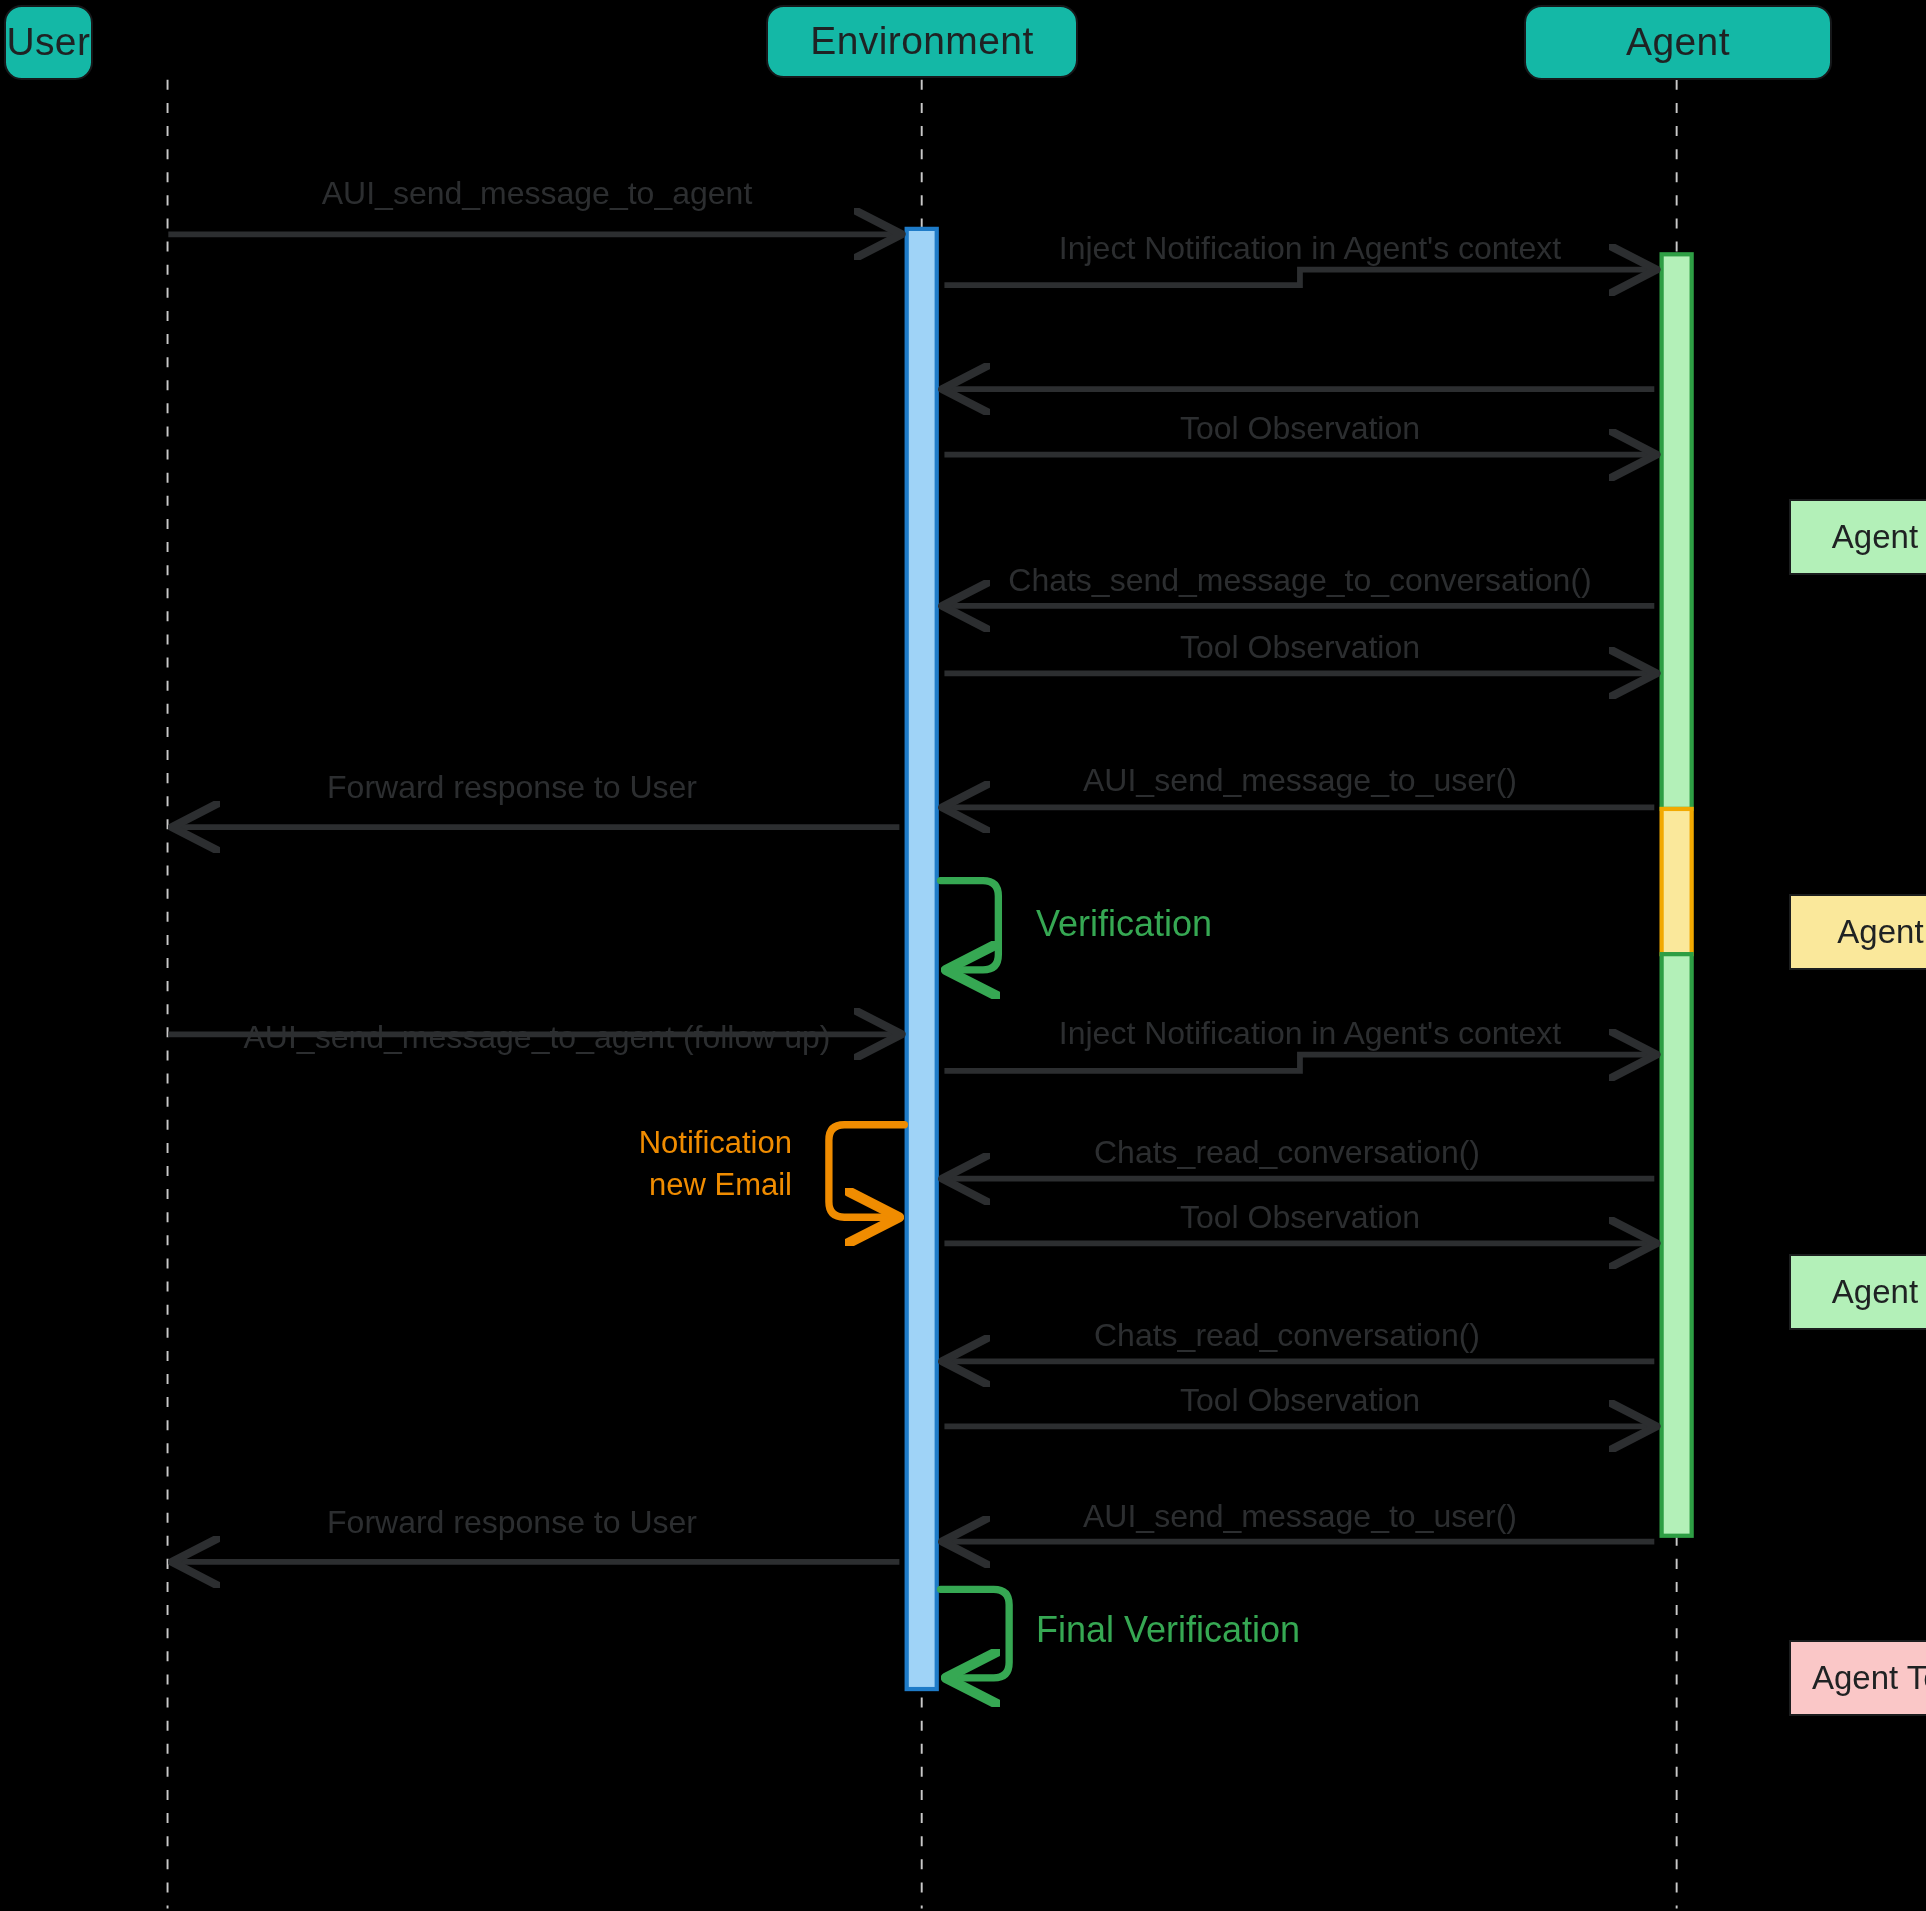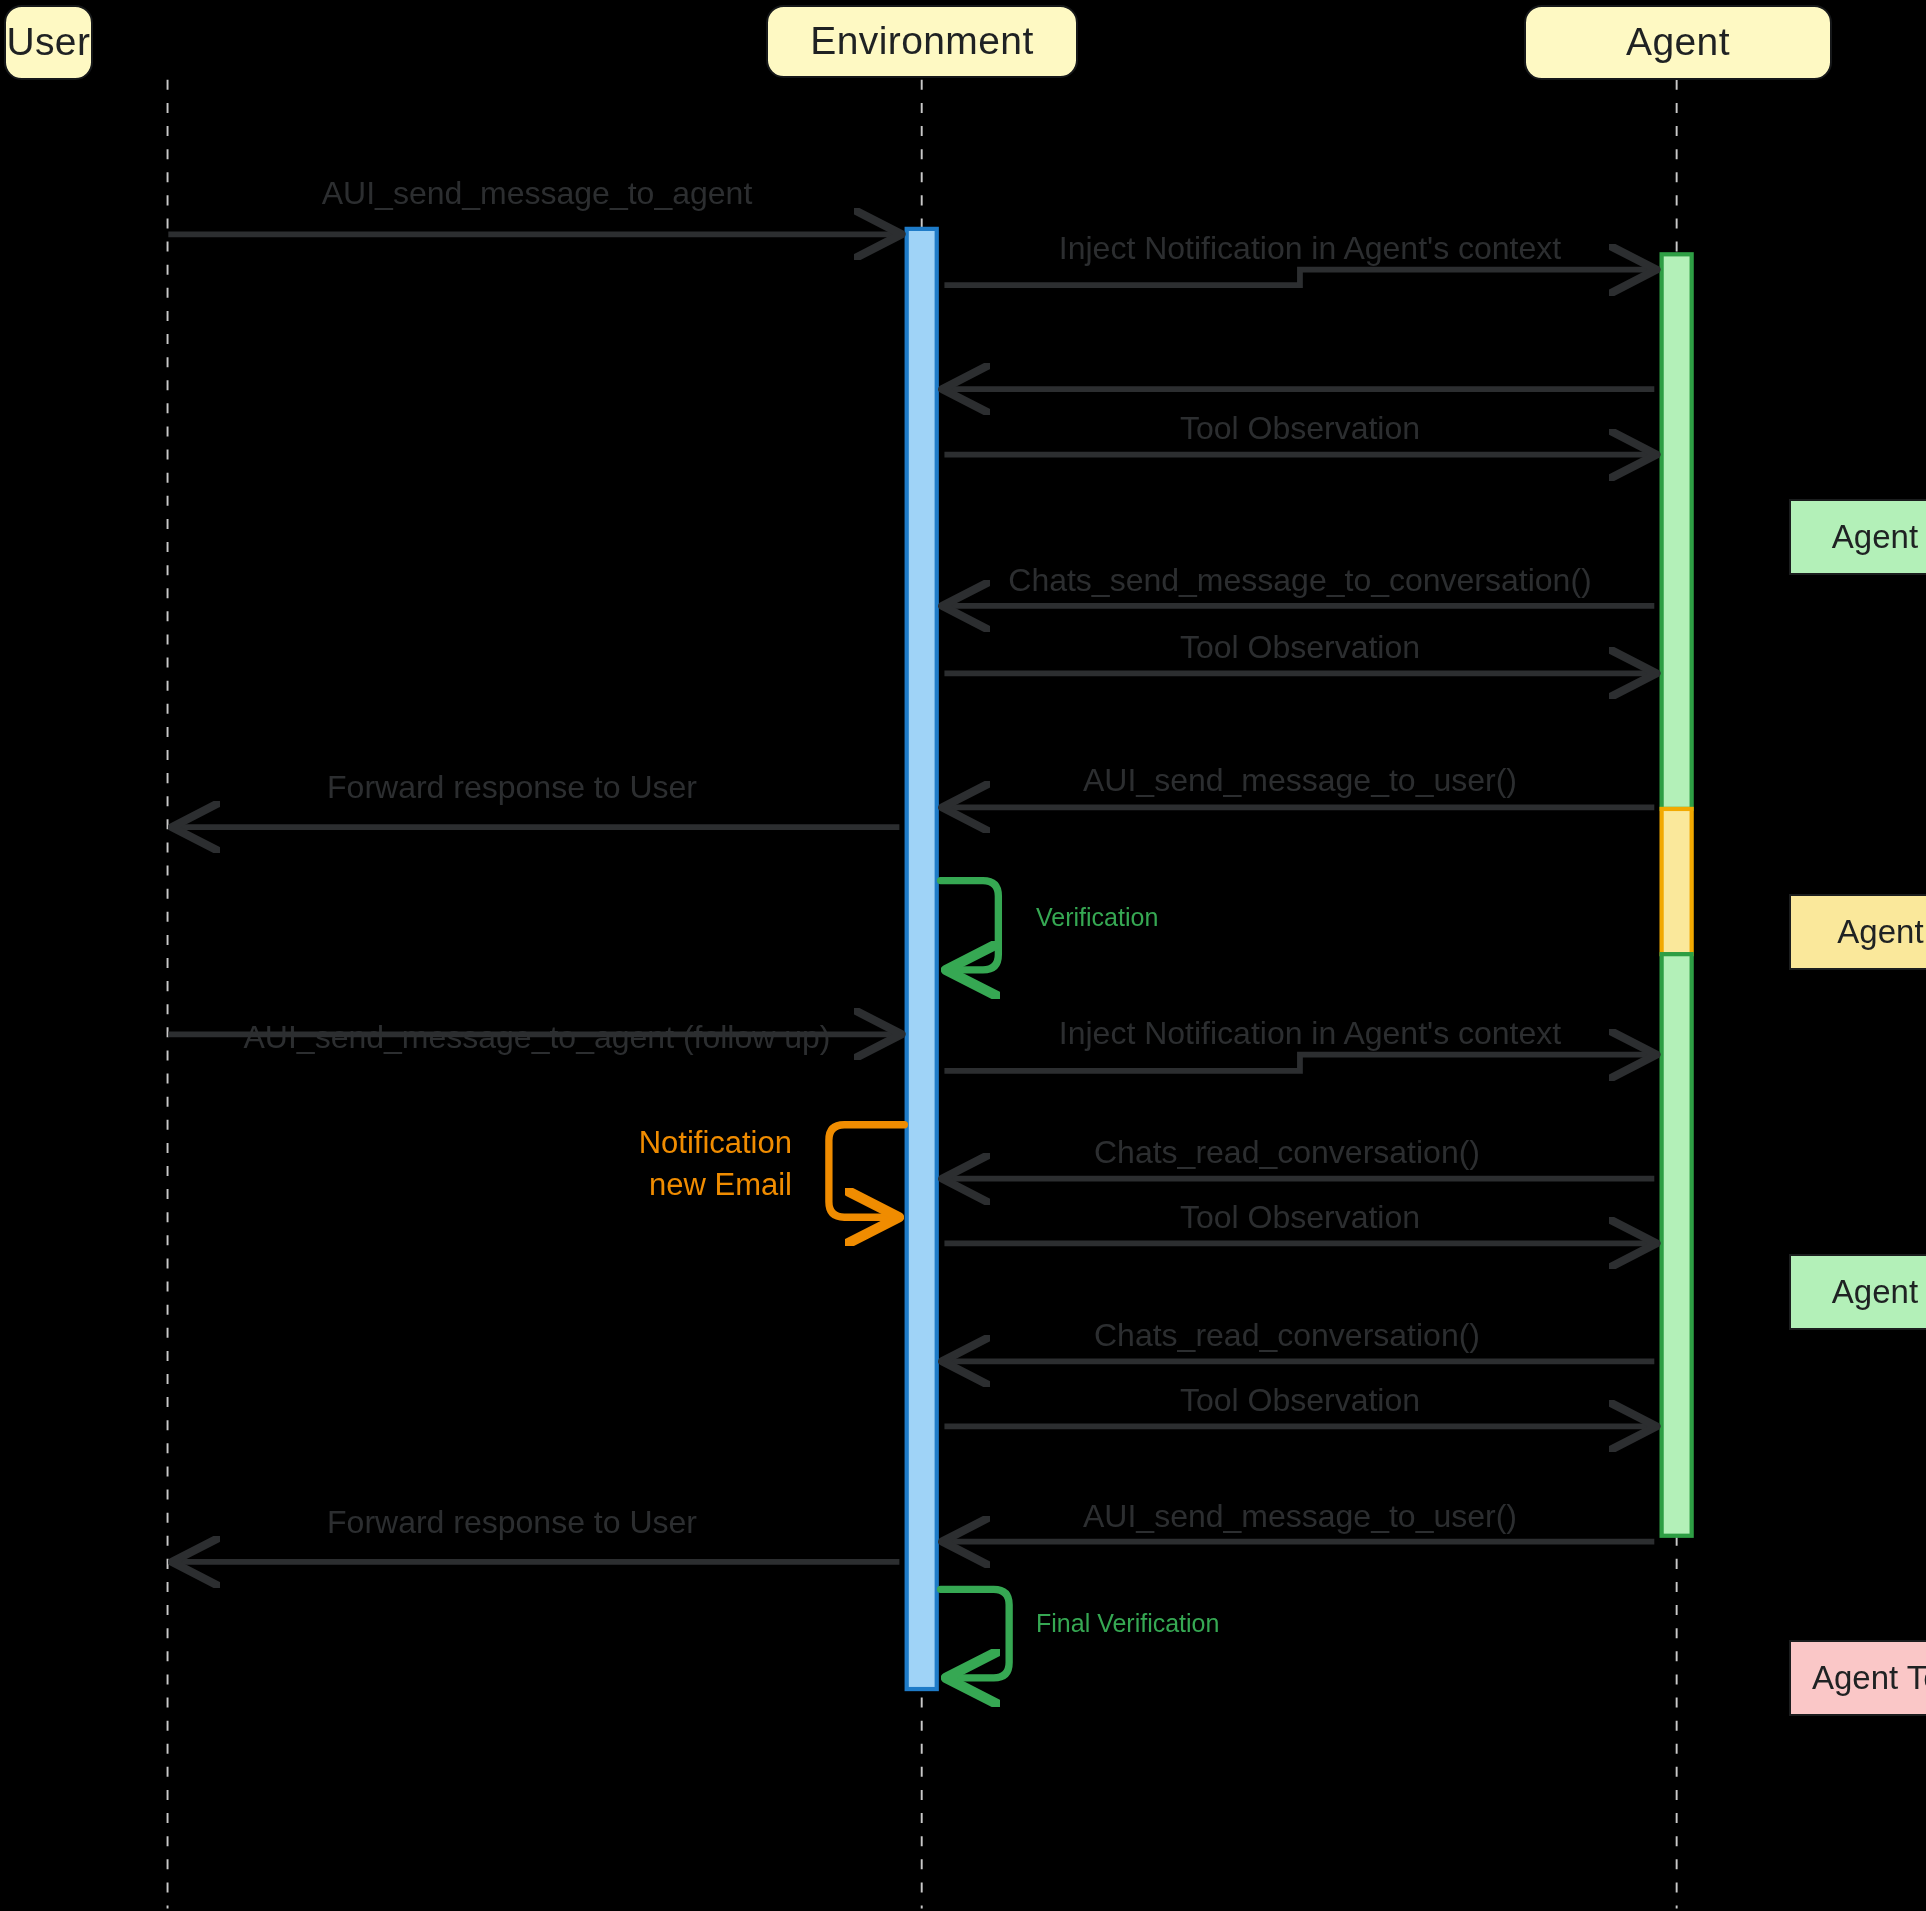--- a/index.html
+++ b/index.html
@@ -21,21 +21,21 @@
   svg.layer {
     position: absolute;
     top: 0;
     left: 0;
     width: 2088px;
     height: 1911px;
     display: block;
   }
   .participant-box {
     position: absolute;
-    background: #fef9c3;
+    background: #14b8a6;
     border: 2.3px solid #16181A;
     border-radius: 17.7px;
     box-sizing: border-box;
     display: flex;
     align-items: center;
     justify-content: center;
   }
   .participant-label {
     font-size: 39px;
     color: #1F2223;
@@ -65,21 +65,21 @@
     font-family: "Liberation Sans", sans-serif;
     white-space: nowrap;
     transform: translateX(-50%);
   }
   .note-label {
     position: absolute;
     font-family: "Liberation Sans", sans-serif;
     white-space: nowrap;
   }
   .note-green {
-    font-size: 25px;
+    font-size: 36px;
     color: #36A853;
   }
   .note-orange {
     font-size: 31px;
     color: #F08C00;
     line-height: 1.35;
     text-align: right;
     white-space: normal;
   }
 </style>

